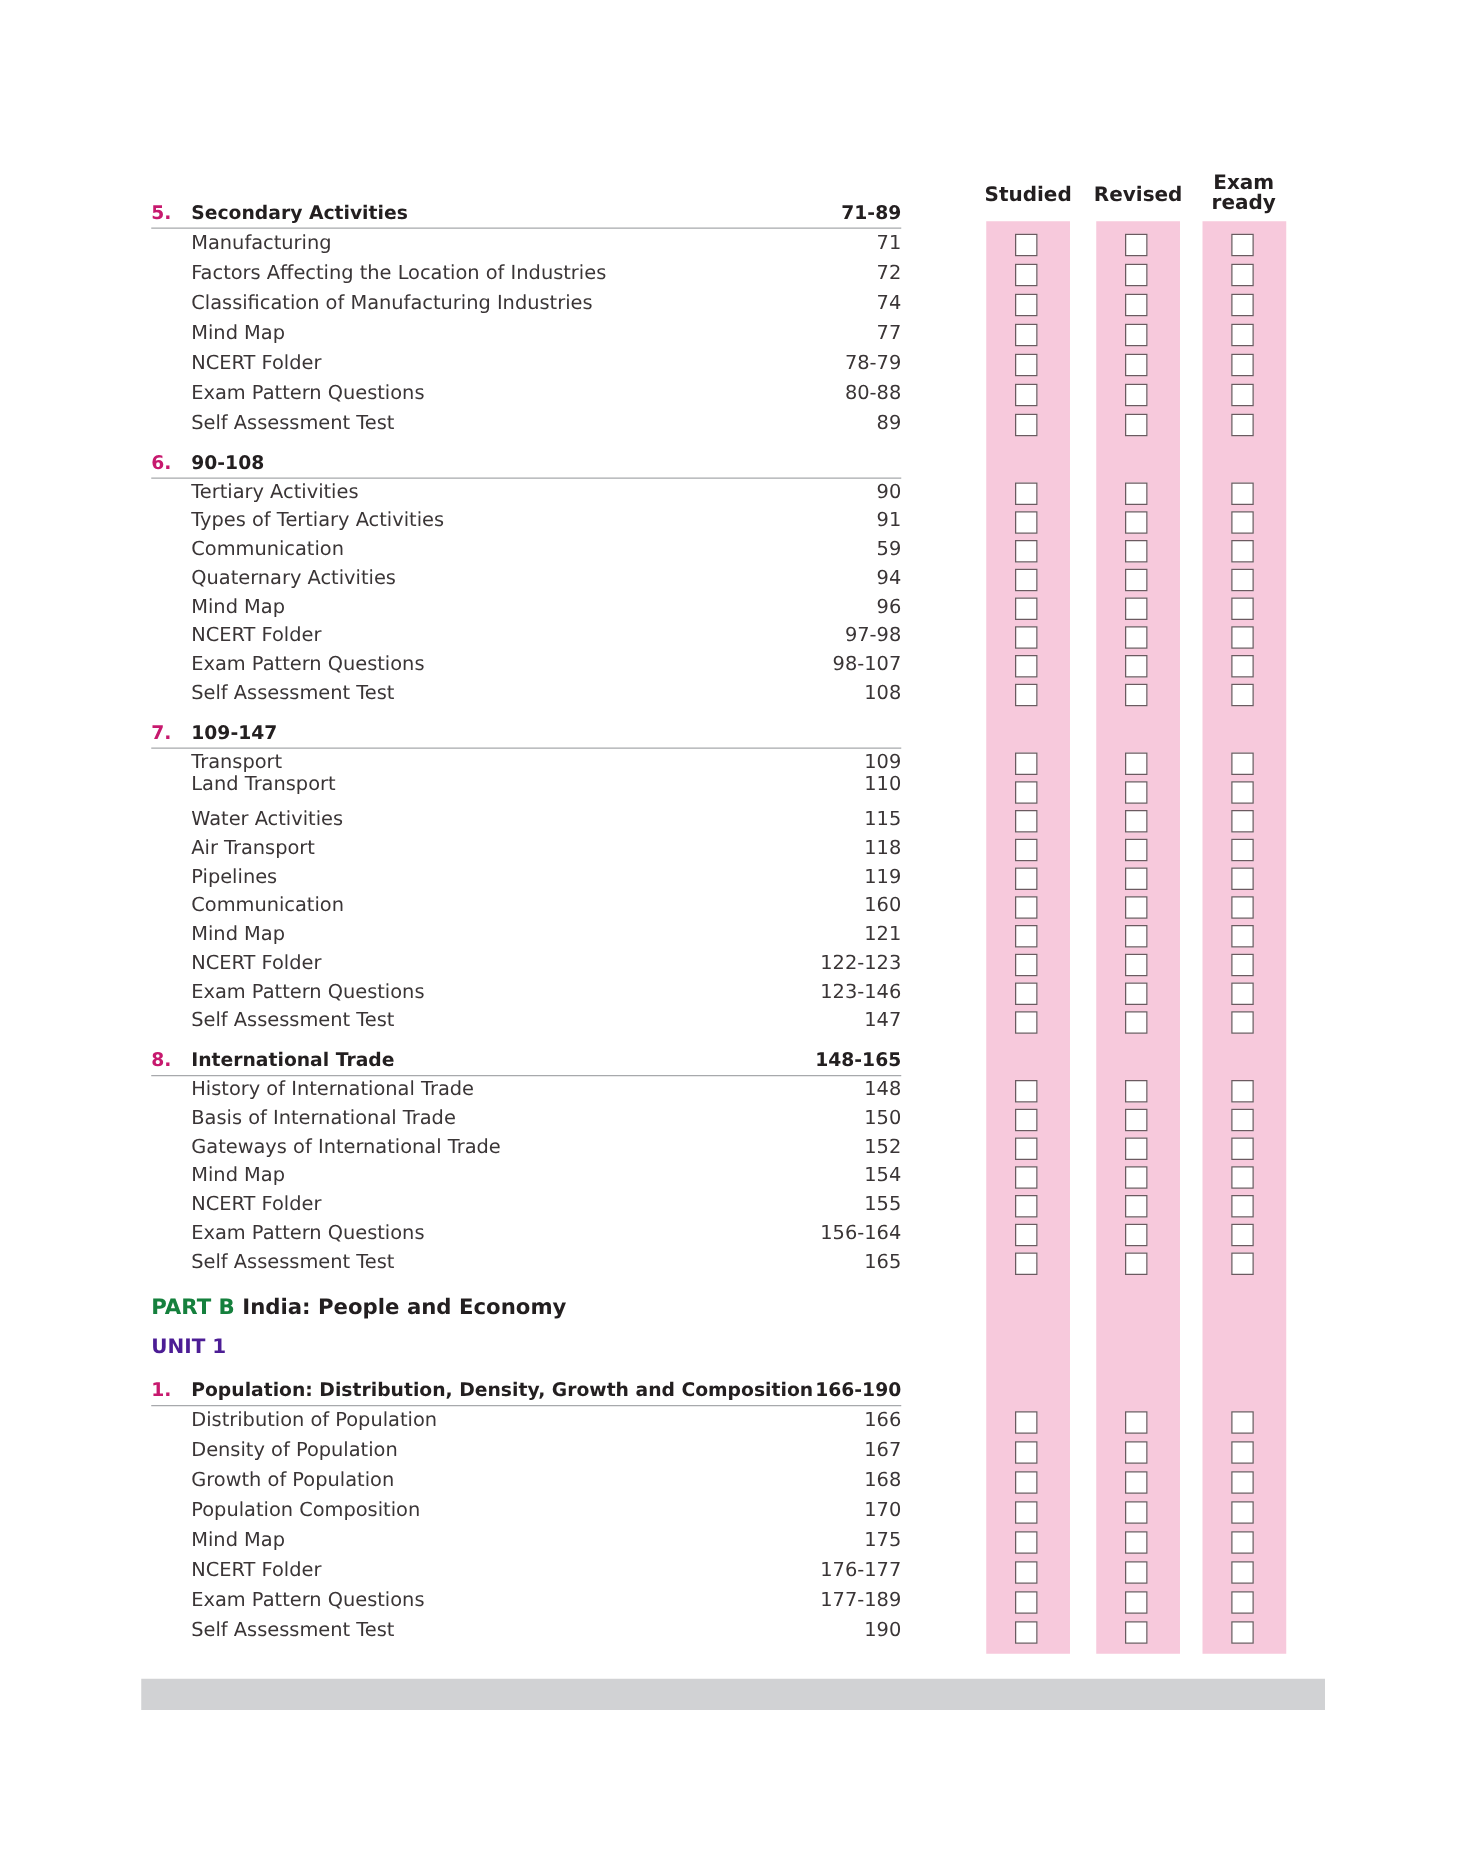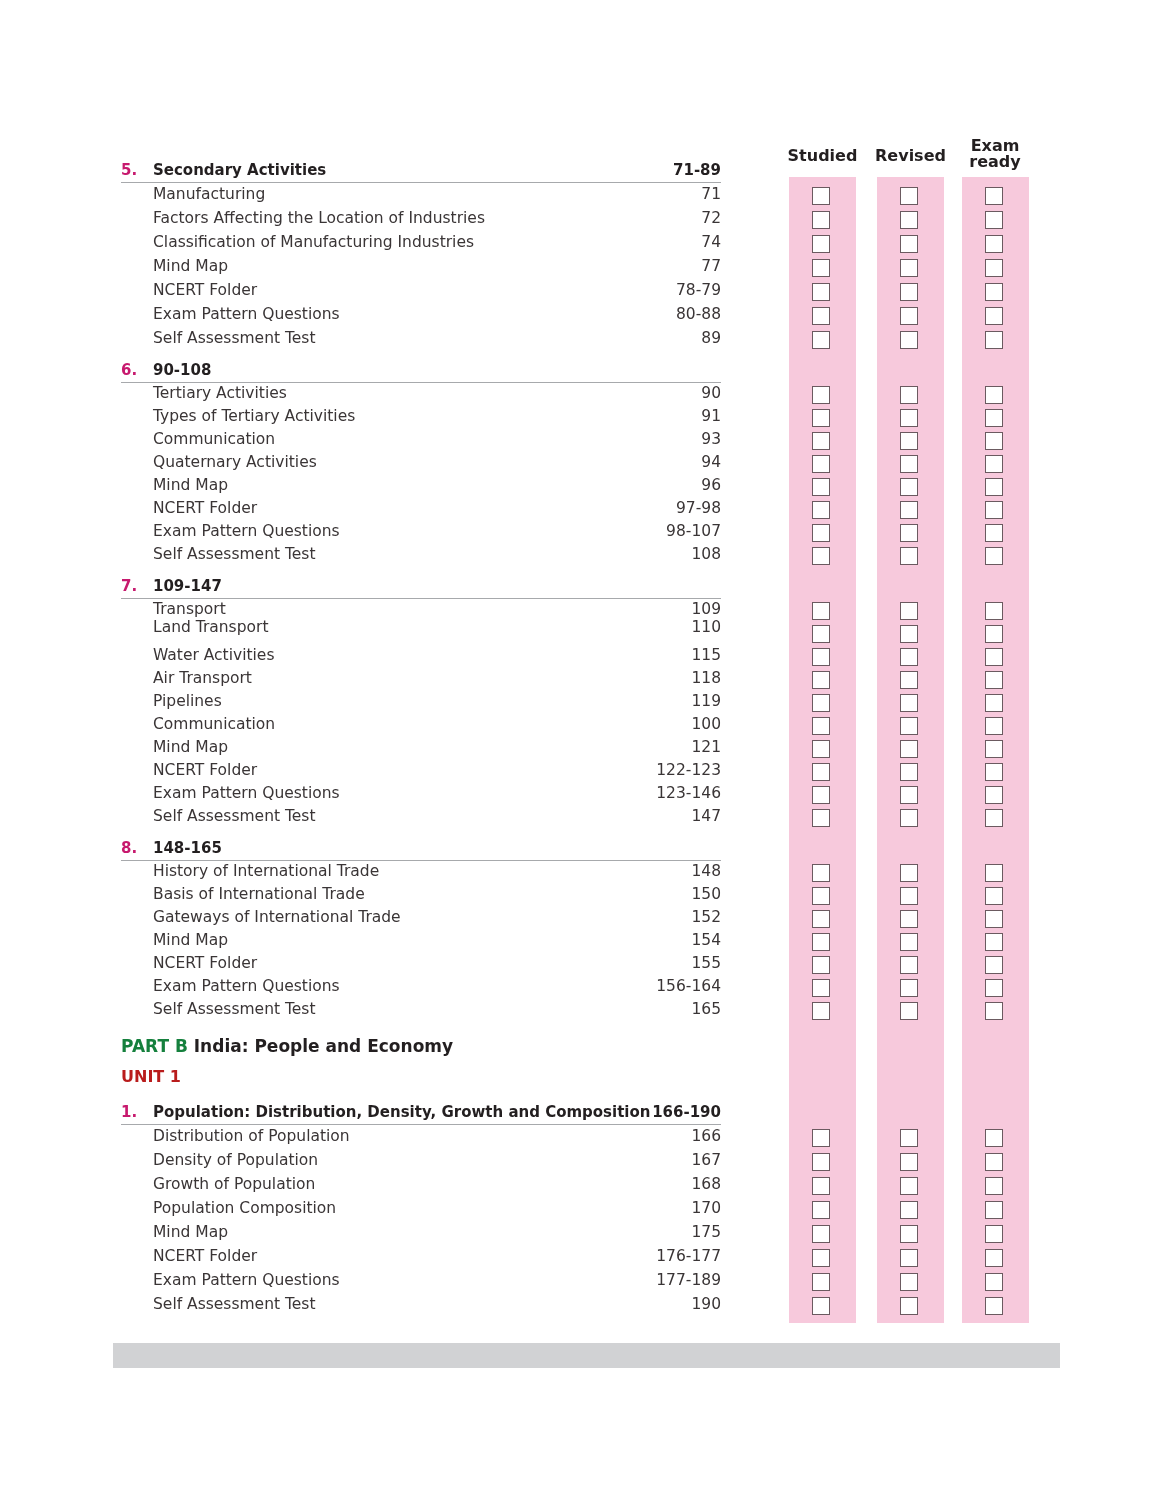--- a/index.html
+++ b/index.html
@@ -15,21 +15,21 @@
             align-items: center; border-bottom: 1px solid #a7a9ac; font-weight: bold; font-size: 15px; }
   .ch-num { color: #c7196e; width: 32px; }
   .ch-title { flex: 1; }
   .ch-pages { text-align: right; }
   .item { position: absolute; left: 32px; width: 568px; display: flex; font-size: 15.5px;
           color: #3a3536; }
   .item .t { flex: 1; }
   .item .p { text-align: right; }
   .part { position: absolute; left: 0; font-size: 17px; font-weight: bold; }
   .part .pk { color: #15803d; }
-  .unit { position: absolute; left: 0; font-size: 16px; font-weight: bold; color: #b91c1c; }
+  .unit { position: absolute; left: 0; font-size: 16px; font-weight: bold; color: #4c1d95; }
   .footer-bar { position: absolute; left: 113px; top: 1343px; width: 947px; height: 25px; background: #d1d2d4; }
 </style>
 </head>
 <body>
 
 <div class="col-head" style="left:785px; top:148px; width:75px;">Studied</div>
 <div class="col-head" style="left:873px; top:148px; width:75px;">Revised</div>
 <div class="col-head" style="left:962px; top:138px; width:66px;">Exam ready</div>
 
 <div class="pink-col" style="left:789px; top:177px; height:1146px;"></div>
@@ -200,21 +200,21 @@
     <div class="item" style="top: 384px;">
       <span class="t">Tertiary Activities</span>
       <span class="p">90</span>
     </div>
     <div class="item" style="top: 407px;">
       <span class="t">Types of Tertiary Activities</span>
       <span class="p">91</span>
     </div>
     <div class="item" style="top: 430px;">
       <span class="t">Communication</span>
-      <span class="p">93</span>
+      <span class="p">59</span>
     </div>
     <div class="item" style="top: 453px;">
       <span class="t">Quaternary Activities</span>
       <span class="p">94</span>
     </div>
     <div class="item" style="top: 476px;">
       <span class="t">Mind Map</span>
       <span class="p">96</span>
     </div>
     <div class="item" style="top: 499px;">
@@ -248,40 +248,41 @@
     <div class="item" style="top: 669px;">
       <span class="t">Air Transport</span>
       <span class="p">118</span>
     </div>
     <div class="item" style="top: 692px; justify-content: space-between;">
       <span class="t">Pipelines</span>
       <span class="p">119</span>
     </div>
     <div class="item" style="top: 715px;">
       <span class="t">Communication</span>
-      <span class="p">100</span>
+      <span class="p">160</span>
     </div>
     <div class="item" style="top: 738px;">
       <span class="t">Mind Map</span>
       <span class="p">121</span>
     </div>
     <div class="item" style="top: 761px;">
       <span class="t">NCERT Folder</span>
       <span class="p">122-123</span>
     </div>
     <div class="item" style="top: 784px;">
       <span class="t">Exam Pattern Questions</span>
       <span class="p">123-146</span>
     </div>
     <div class="item" style="top: 807px;">
       <span class="t">Self Assessment Test</span>
       <span class="p">147</span>
     </div>
     <div class="ch-row" style="top: 836px;">
       <span class="ch-num">8.</span>
+      <span class="ch-title">International Trade</span>
       <span class="ch-pages">148-165</span>
     </div>
     <div class="item" style="top: 862px;">
       <span class="t">History of International Trade</span>
       <span class="p">148</span>
     </div>
     <div class="item" style="top: 885px;">
       <span class="t">Basis of International Trade</span>
       <span class="p">150</span>
     </div>

